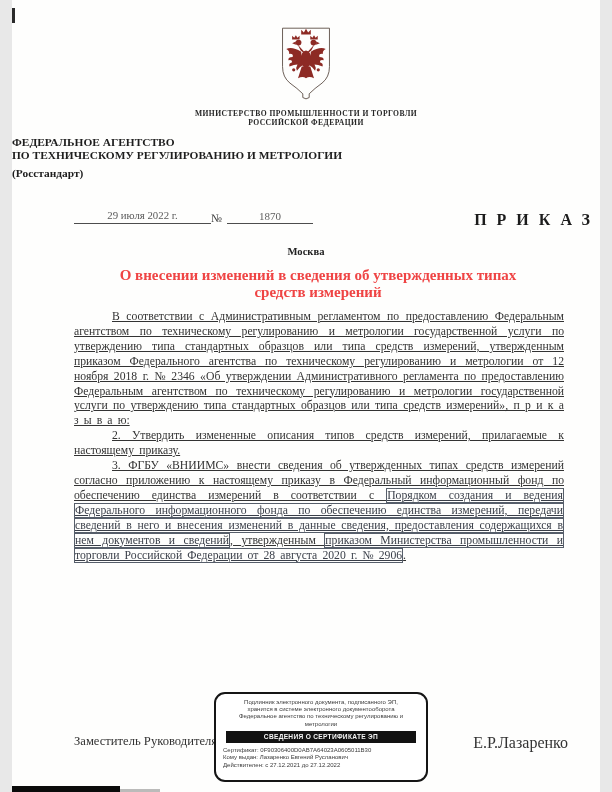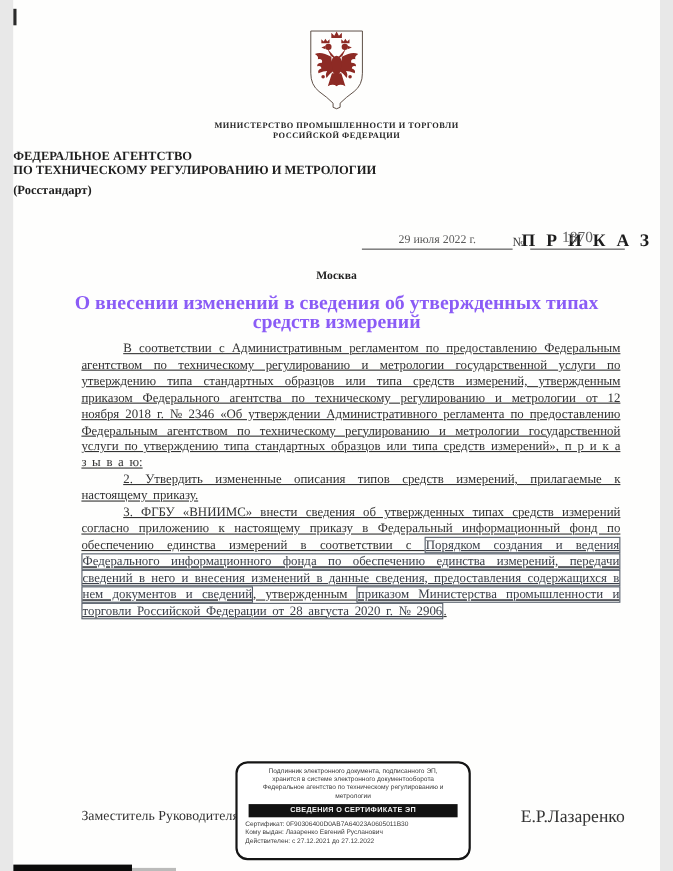--- a/index.html
+++ b/index.html
@@ -18,31 +18,31 @@
   .emblem svg{width:100%;height:100%;filter:blur(.3px);}
   .ministry{position:absolute;top:109px;left:0;width:100%;text-align:center;
     font-weight:bold;font-size:7.6px;line-height:9.4px;letter-spacing:.45px;color:#262626;}
   .agency{position:absolute;top:136px;left:0;width:100%;
     font-weight:bold;font-size:11.4px;line-height:13.4px;color:#1e1e1e;}
   .agency .short{margin-top:4px;}
   .doc-type{position:absolute;top:184px;left:0;width:100%;text-align:right;
     font-weight:bold;font-size:16px;letter-spacing:10px;text-indent:10px;color:#1c1c1c;margin-top:27px;}
 
   
-  .date-row{position:absolute;top:209px;left:62px;width:494px;display:flex;justify-content:flex-end;align-items:flex-end;}
+  .date-row{position:absolute;top:209px;left:62px;width:494px;display:flex;justify-content:flex-start;align-items:flex-end;}
   .date-cell{width:137px;text-align:center;border-bottom:1px solid #4d4d4d;
     font-size:10.8px;color:#5a5a5a;padding-bottom:2px;}
   .num-cell{font-size:11.5px;color:#3a3a3a;display:flex;align-items:flex-end;}
   .num-line{display:inline-block;width:86px;text-align:center;border-bottom:1px solid #4d4d4d;
-    font-size:14px;color:#5f5f5f;margin-left:5px;padding-bottom:1px;}
+    font-size:11px;color:#5f5f5f;margin-left:5px;padding-bottom:1px;}
 
   .city{position:absolute;top:246px;left:0;width:100%;text-align:center;
     font-weight:bold;font-size:10.6px;color:#222;}
-  .title{position:absolute;top:267px;left:0;width:100%;text-align:center;
-    font-weight:bold;font-size:18px;line-height:16.5px;color:#8b5cf6;}
+  .title{position:absolute;top:267px;left:12px;width:100%;text-align:center;
+    font-weight:bold;font-size:15px;line-height:16.5px;color:#ef4444;}
 
   
   .body-text{position:absolute;top:310px;left:62px;width:490px;
     font-size:11.7px;line-height:14.9px;text-align:justify;word-spacing:2.2px;color:#333;}
   .body-text p{margin:0;text-indent:38px;text-decoration:underline;}
   .linkbox{
     border:1px solid #565e6a;padding:0 0;color:#3a3f49;
     text-decoration:underline;
     -webkit-box-decoration-break:clone;box-decoration-break:clone;
   }

